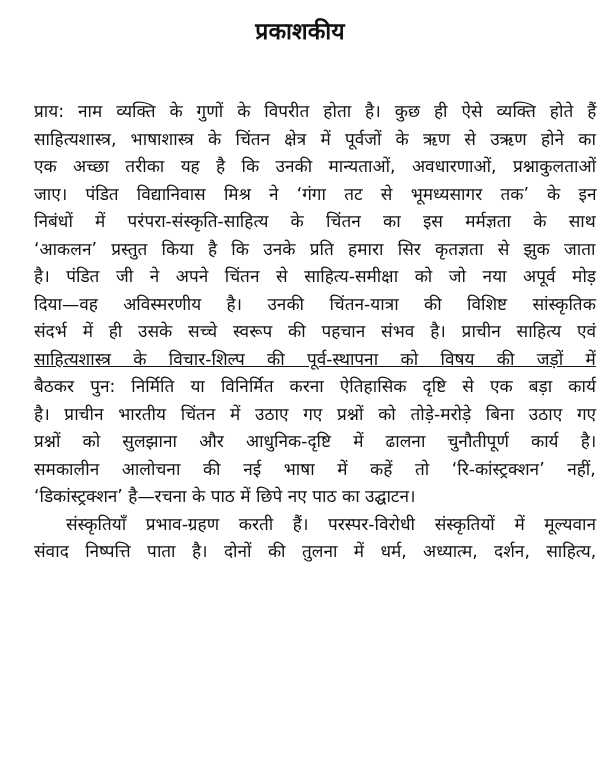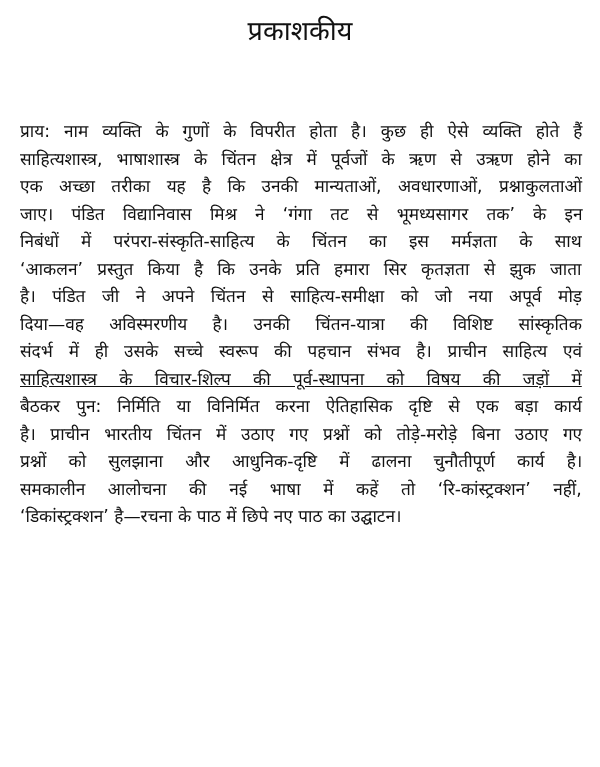--- a/index.html
+++ b/index.html
@@ -21,31 +21,30 @@
     top: 0;
     width: 600px;
     height: 767px;
   }
   .title {
     position: absolute;
     left: 0;
     top: 14px;
     width: 600px;
     text-align: center;
-    font-size: 27px;
-    font-weight: normal;
+    font-size: 23px;
+    font-weight: bold;
     line-height: 34px;
     letter-spacing: 0;
   }
   .body-text {
     position: absolute;
-    left: 20px;
+    left: 34px;
     top: 98px;
     width: 562px;
-    margin-top: 20px;
   }
   .line {
     display: block;
     white-space: nowrap;
     font-size: 17.2px;
     line-height: 27.5px;
     height: 27.5px;
     text-align-last: justify;
     text-align: justify;
   }
@@ -73,14 +72,18 @@
       <span class="line" style="display: block; text-align-last: auto; width: auto; word-spacing: 11.0833px;">है। पंडित जी ने अपने चिंतन से साहित्य-समीक्षा को जो नया अपूर्व मोड़</span>
       <span class="line" style="display: block; text-align-last: auto; width: auto; word-spacing: 19.8571px;">दिया—वह अविस्मरणीय है। उनकी चिंतन-यात्रा की विशिष्ट सांस्कृतिक</span>
       <span class="line" style="display: block; text-align-last: auto; width: auto; word-spacing: 10.3333px;">संदर्भ में ही उसके सच्चे स्वरूप की पहचान संभव है। प्राचीन साहित्य एवं</span>
       <span class="line" style="display: block; text-align-last: auto; width: auto; word-spacing: 16.8889px; text-decoration: underline;">साहित्यशास्त्र के विचार-शिल्प की पूर्व-स्थापना को विषय की जड़ों में</span>
       <span class="line" style="display: block; text-align-last: auto; width: auto; word-spacing: 10.6364px;">बैठकर पुन: निर्मिति या विनिर्मित करना ऐतिहासिक दृष्टि से एक बड़ा कार्य</span>
       <span class="line" style="display: block; text-align-last: auto; width: auto; word-spacing: 9.25px;">है। प्राचीन भारतीय चिंतन में उठाए गए प्रश्नों को तोड़े-मरोड़े बिना उठाए गए</span>
       <span class="line" style="display: block; text-align-last: auto; width: auto; word-spacing: 16.6667px;">प्रश्नों को सुलझाना और आधुनिक-दृष्टि में ढालना चुनौतीपूर्ण कार्य है।</span>
       <span class="line" style="display: block; text-align-last: auto; width: auto; word-spacing: 17.1111px;">समकालीन आलोचना की नई भाषा में कहें तो ‘रि-कांस्ट्रक्शन’ नहीं,</span>
       <span class="line last">‘डिकांस्ट्रक्शन’ है—रचना के पाठ में छिपे नए पाठ का उद्घाटन।</span>
     </div>
+    <div>
+      <span class="line indent" style="display: block; text-align-last: auto; width: auto; word-spacing: 14.1429px;">संस्कृतियाँ प्रभाव-ग्रहण करती हैं। परस्पर-विरोधी संस्कृतियों में मूल्यवान</span>
+      <span class="line" style="display: block; text-align-last: auto; width: auto; word-spacing: 10.9091px;">संवाद निष्पत्ति पाता है। दोनों की तुलना में धर्म, अध्यात्म, दर्शन, साहित्य,</span>
+    </div>
   </div>
 </div>
 
 </body></html>

